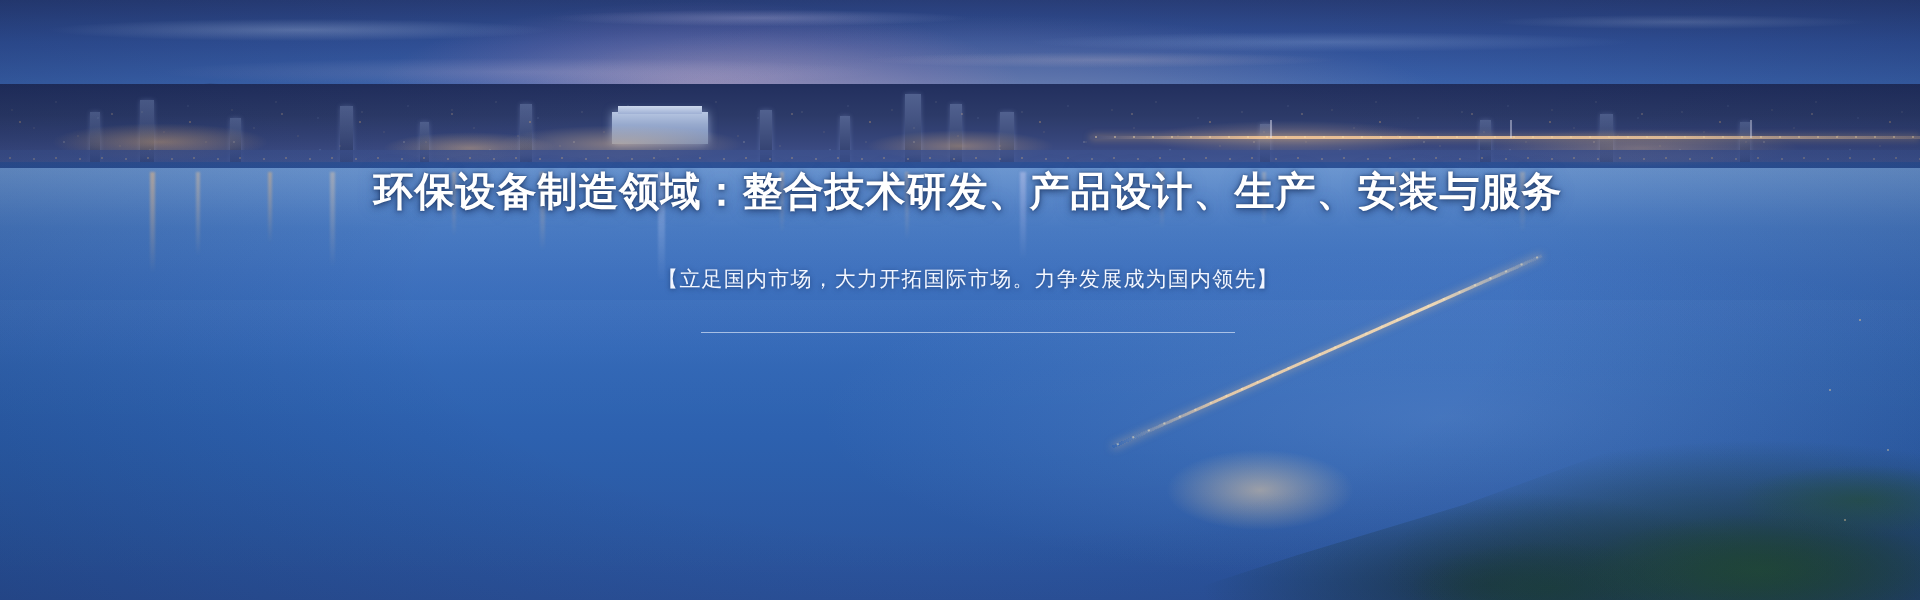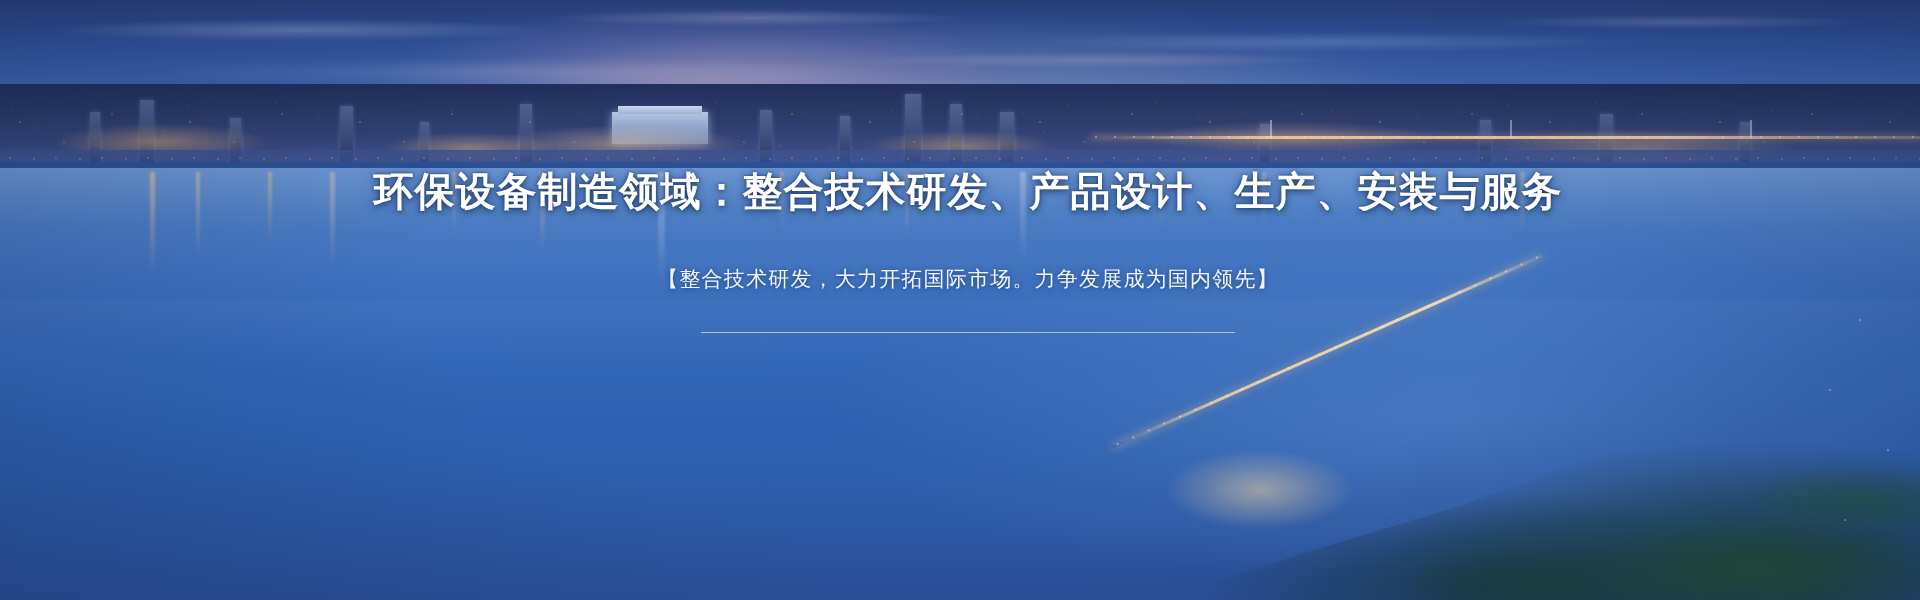--- a/index.html
+++ b/index.html
@@ -389,17 +389,17 @@
   <div class="causeway">
     <div class="causeway-line"></div>
     <div class="causeway-lamps"></div>
   </div>
   <div class="right-edge-lights"></div>
 
   <div class="vignette"></div>
 
   <div class="text-block">
     <div class="headline">环保设备制造领域：整合技术研发、产品设计、生产、安装与服务</div>
-    <div class="sub-cn">【整合技术研发，大力开拓国际市场。力争发展成为国内领先】</div>
+    <div class="sub-cn">【立足国内市场，大力开拓国际市场。力争发展成为国内领先】</div>
     <div class="divider"></div>
   </div>
 
 </div>
 
 </body></html>

